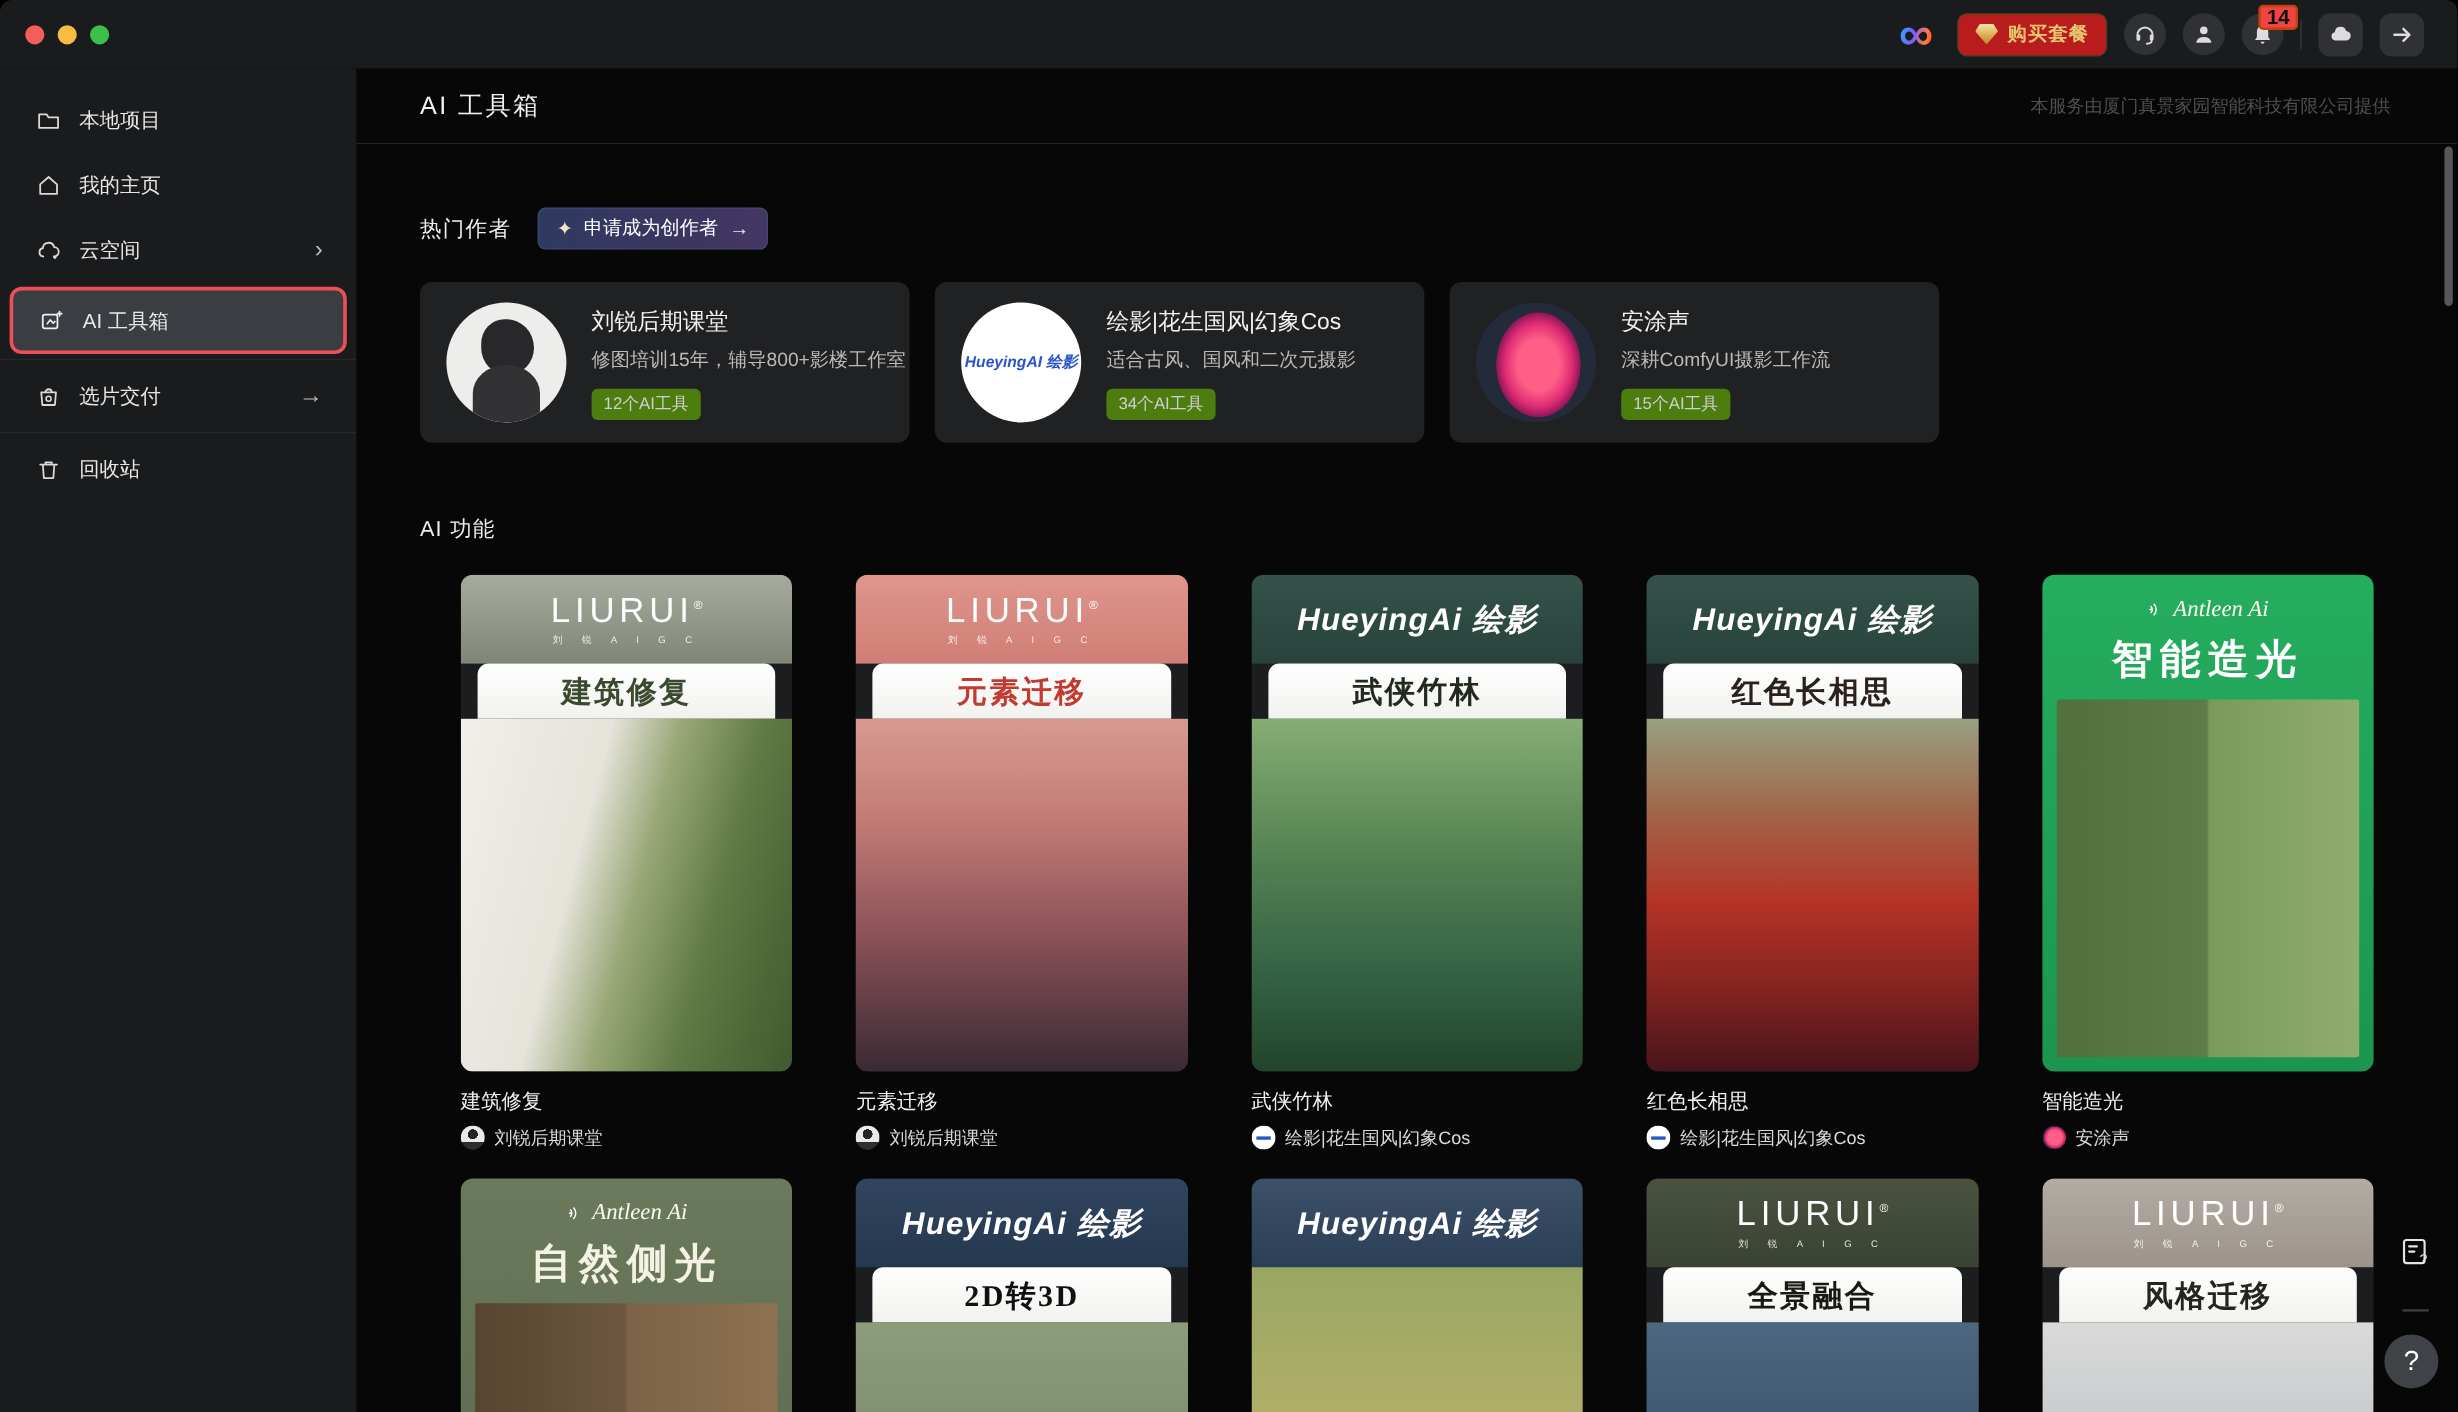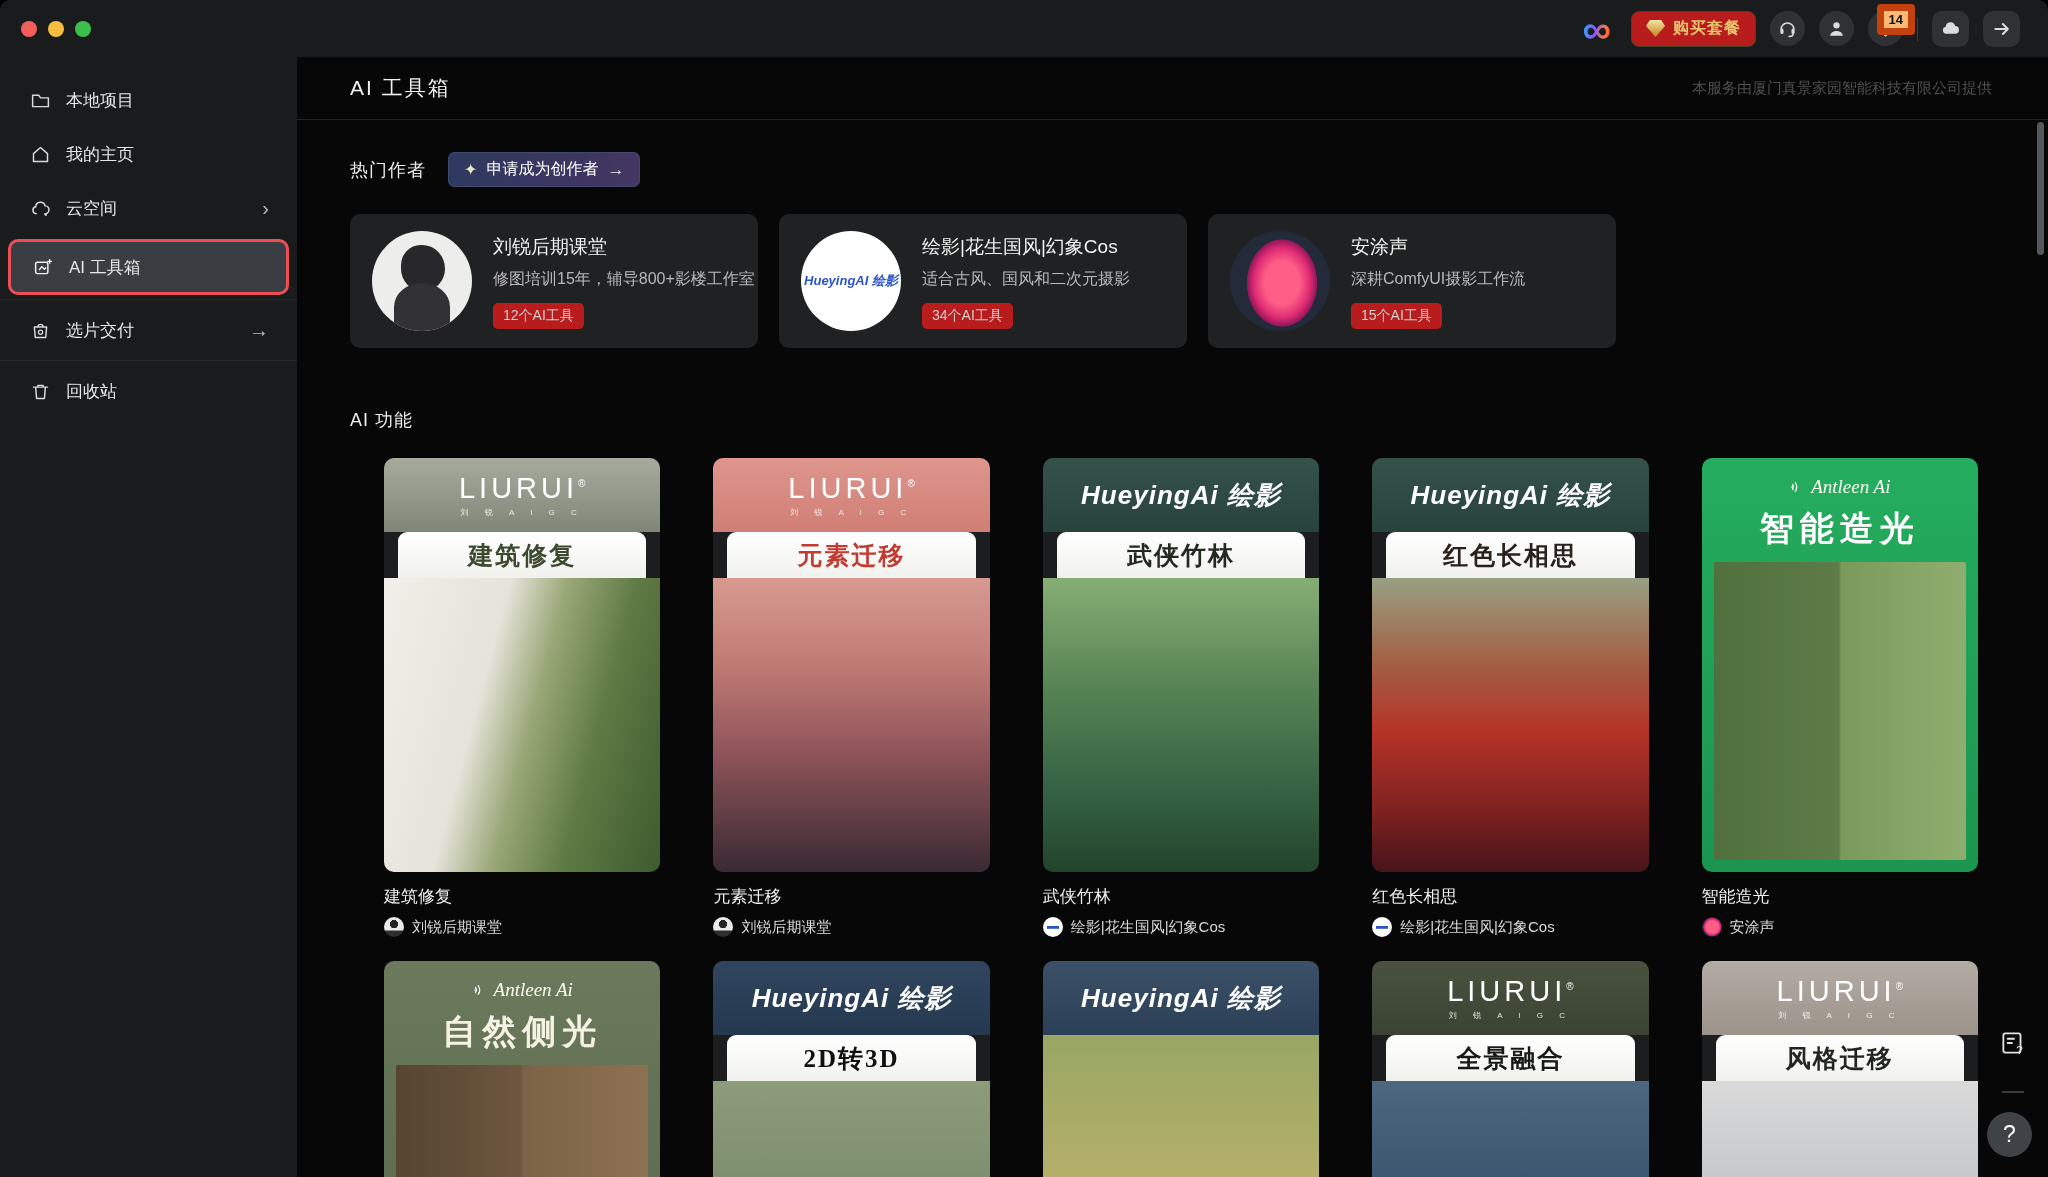--- a/index.html
+++ b/index.html
@@ -14,59 +14,59 @@
   .searchbox { position:absolute; left:728px; top:13px; width:594px; height:31px; background:#242628; border:1px solid #3d3f42; border-radius:4px; display:flex; align-items:center; padding:0 12px; gap:9px; }
   .searchbox svg { flex:none; }
   .searchbox input { flex:1; background:transparent; border:none; outline:none; color:#cfcfcf; font-size:16px; font-family:"Liberation Sans", sans-serif; }
   .searchbox input::placeholder { color:#8a8c8f; }
   .topbar-right { position:absolute; right:28px; top:0; height:57px; display:flex; align-items:center; gap:14px; }
   .infinity { font-size:40px; font-weight:700; line-height:1; background:linear-gradient(100deg,#2aa7ff 10%,#7d5cff 45%,#ff7a3c 75%,#ff3b30 100%); -webkit-background-clip:text; background-clip:text; color:transparent; margin-right:6px; cursor:pointer; }
   .buy-btn { height:36px; display:flex; align-items:center; gap:8px; padding:0 14px; background:#b91c1c; border:1px solid #4a4026; border-radius:8px; cursor:pointer; }
   .diamond { width:19px; height:17px; clip-path:polygon(20% 0,80% 0,100% 35%,50% 100%,0 35%); background:linear-gradient(180deg,#f6e3a7,#d7a94e 60%,#b8862f); }
   .buy-btn span.lbl { color:#e7c56f; font-size:16px; font-weight:700; letter-spacing:1px; }
   .circle-btn { width:35px; height:35px; border-radius:50%; background:#2f3134; display:flex; align-items:center; justify-content:center; cursor:pointer; position:relative; }
-  .badge { position:absolute; top:-7px; right:-12px; background:#fdba74; color:#111; font-size:13px; font-weight:700; padding:1px 5px; border-radius:4px; border:7px solid #c2410c; line-height:15px; }
+  .badge { position:absolute; top:-7px; right:-12px; background:#ef4444; color:#111; font-size:17px; font-weight:700; padding:1px 5px; border-radius:4px; border:2px solid #c2410c; line-height:15px; }
   .vdiv { width:1px; height:24px; background:#3c3e41; }
   .sq-btn { width:37px; height:36px; border-radius:10px; background:#2f3134; display:flex; align-items:center; justify-content:center; cursor:pointer; }
 
   
   .sidebar { position:absolute; left:0; top:57px; bottom:0; width:297px; background:#1a1b1d; z-index:20; padding-top:16px; }
   .side-item { height:54px; display:flex; align-items:center; padding:0 28px 0 30px; gap:15px; color:#e6e6e6; font-size:17px; cursor:pointer; }
   .side-item .grow { flex:1; }
   .side-item .trail { color:#bdbdbd; font-size:20px; line-height:1; }
   .side-item.active { height:56px; margin:4px 8px; border:3px solid #ee4f56; border-radius:10px; background:#3a3d42; padding-left:22px; }
   .side-sep { height:1px; background:#26282a; margin:3px 0; }
   .sicon { width:21px; height:21px; flex:none; }
 
   
   .main { position:absolute; left:297px; top:57px; right:0; bottom:0; background:#070708; overflow:hidden; }
   .main-header { height:63px; display:flex; align-items:center; padding:0 56px 0 53px; border-bottom:1px solid #222324; }
   .page-title { color:#f0f0f0; font-size:21px; letter-spacing:2px; }
   .provider { margin-left:auto; color:#4f4f4f; font-size:15px; }
   .content { padding:0 70px 0 53px; }
 
-  .hot-row { margin-top:32px; display:flex; align-items:center; gap:22px; }
+  .hot-row { margin-top:53px; display:flex; align-items:center; gap:22px; }
   .section-label { color:#ececec; font-size:18px; letter-spacing:1px; }
   .apply-btn { height:35px; display:flex; align-items:center; gap:9px; padding:0 16px; border-radius:7px; background:linear-gradient(95deg,#2e3a60,#3d3560 70%,#463764); color:#fff; font-size:16px; cursor:pointer; box-shadow:0 0 0 1px #41496e inset; }
   .apply-btn .spark { color:#efe6c2; font-size:16px; }
   .apply-btn .arr { font-size:17px; color:#e8e8e8; }
 
   .author-cards { margin-top:27px; display:grid; grid-template-columns:repeat(3,408px); gap:21px; }
   .acard { height:134px; background:#202123; border-radius:10px; display:flex; align-items:center; padding-left:22px; gap:21px; cursor:pointer; }
   .avatar { width:100px; height:100px; border-radius:50%; flex:none; position:relative; overflow:hidden; }
   .av-liu { background:#ededeb; }
   .av-liu::before { content:""; position:absolute; left:29px; top:14px; width:44px; height:46px; border-radius:46% 54% 50% 50%; background:#28282a; }
   .av-liu::after { content:""; position:absolute; left:22px; top:52px; width:56px; height:48px; border-radius:50% 50% 0 0; background:#323234; }
   .av-hue { background:#ffffff; display:flex; align-items:center; justify-content:center; }
   .av-hue span { color:#2a55c9; font-size:13px; font-weight:700; font-style:italic; white-space:nowrap; }
   .av-an { background:radial-gradient(58% 72% at 52% 52%, #ff5e86 0 30%, #e02c74 48%, #92175a 60%, rgba(0,0,0,0) 61%), #232a3a; }
   .ainfo { display:flex; flex-direction:column; }
   .aname { color:#f2f2f2; font-size:19px; }
   .adesc { color:#b9b9b9; font-size:16px; margin-top:9px; }
-  .abadge { margin-top:13px; align-self:flex-start; background:#b91c1c; color:#cfcfcf; font-size:14px; padding:4px 10px; border-radius:5px; }
+  .abadge { margin-top:13px; align-self:flex-start; background:#4d7c0f; color:#cfcfcf; font-size:14px; padding:4px 10px; border-radius:5px; }
 
   .func-label { margin-top:60px; }
   .fgrid { margin-top:26px; display:grid; grid-template-columns:repeat(5,1fr); column-gap:19px; row-gap:24px; }
   .fcol { display:flex; flex-direction:column;margin-left:34px; }
   .fcard { height:414px; border-radius:10px; overflow:hidden; display:flex; flex-direction:column; cursor:pointer; background:#1c1d1f; }
   .fhead { height:74px; display:flex; align-items:center; justify-content:center; }
   .brand-liurui { display:flex; flex-direction:column; align-items:center; color:#fff; }
   .liurui-main { font-size:29px; letter-spacing:4px; font-weight:400; }
   .liurui-main sup { font-size:10px; letter-spacing:0; vertical-align:super; }
   .liurui-sub { font-size:8px; letter-spacing:7px; color:rgba(255,255,255,.85); margin-top:2px; }

